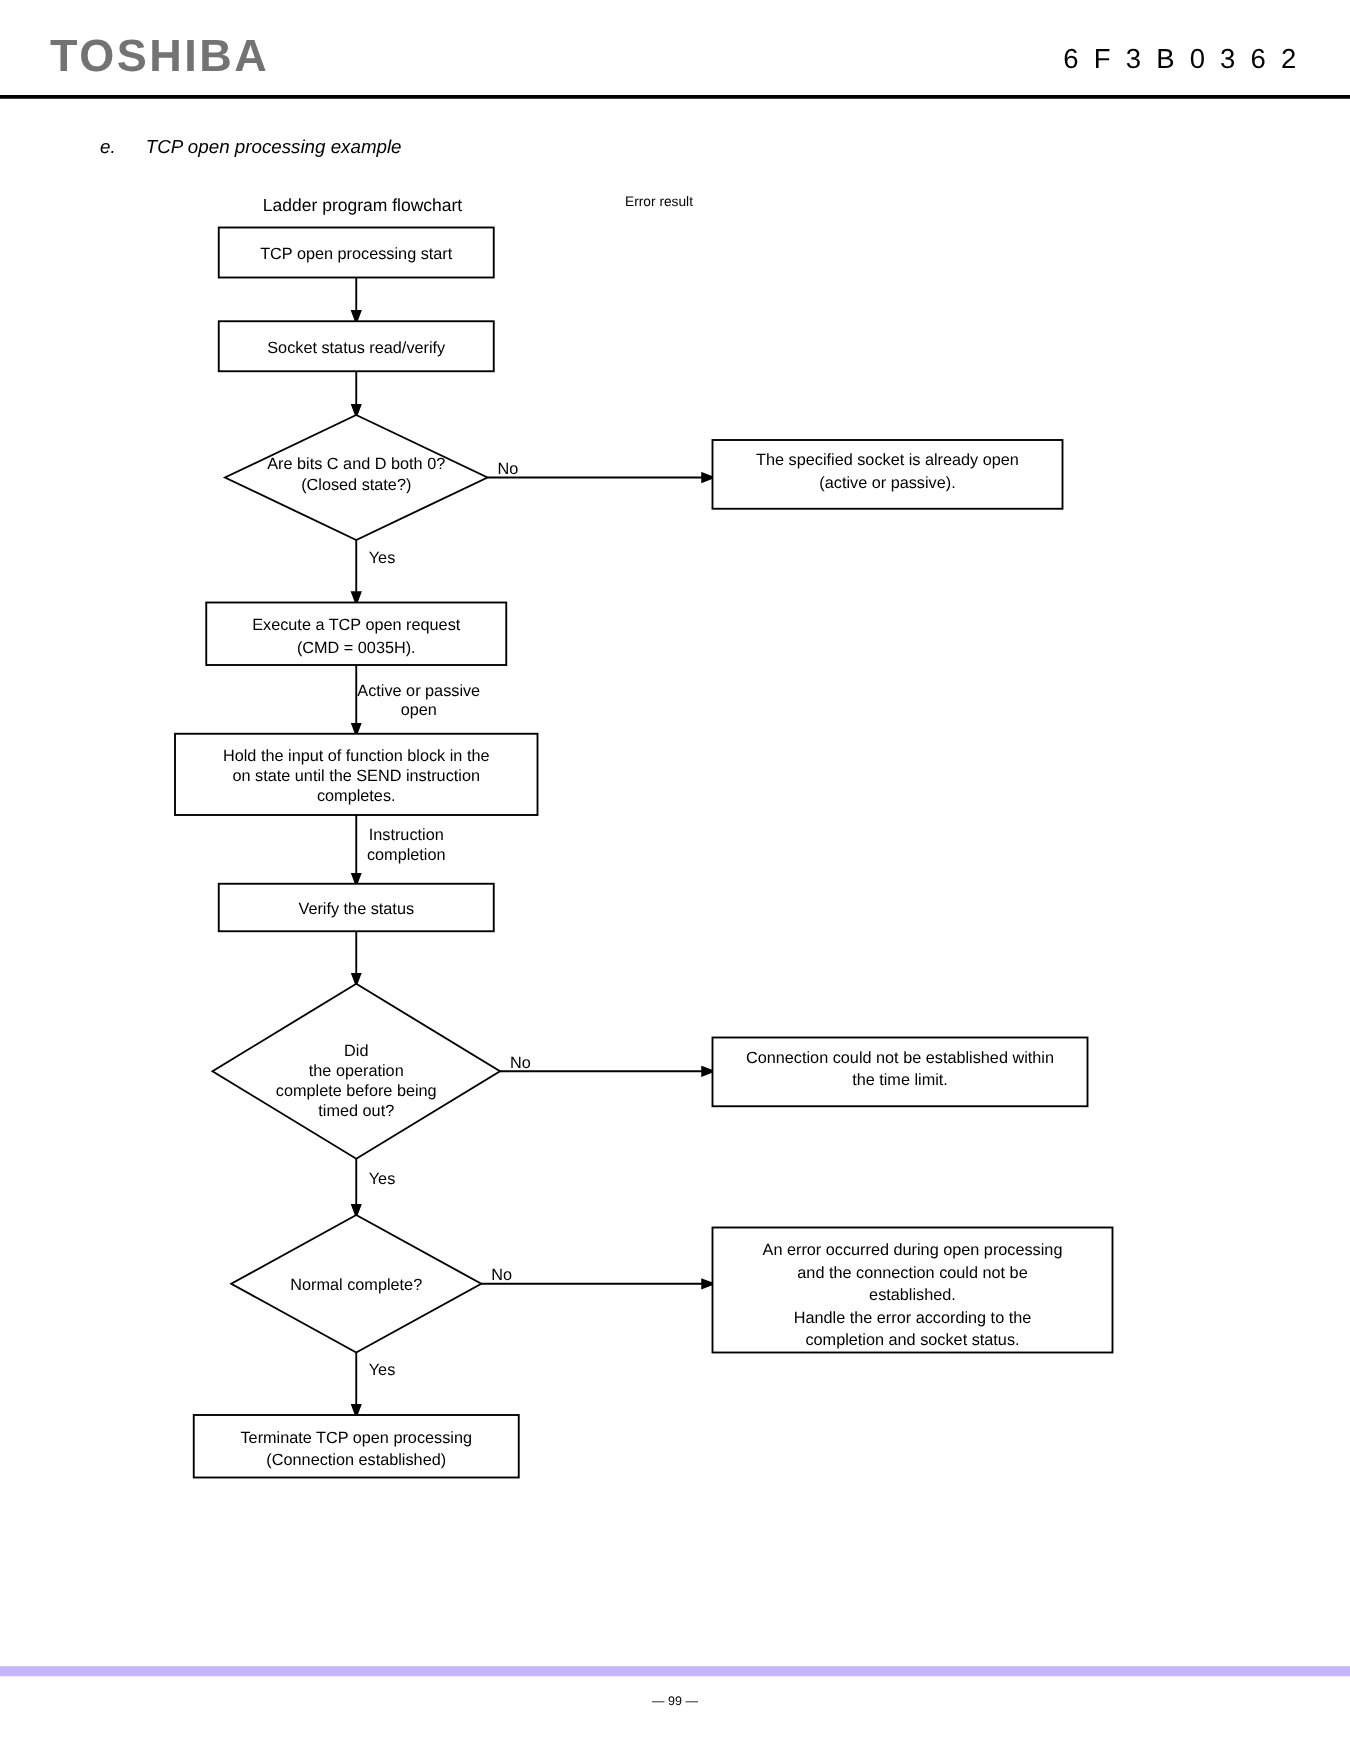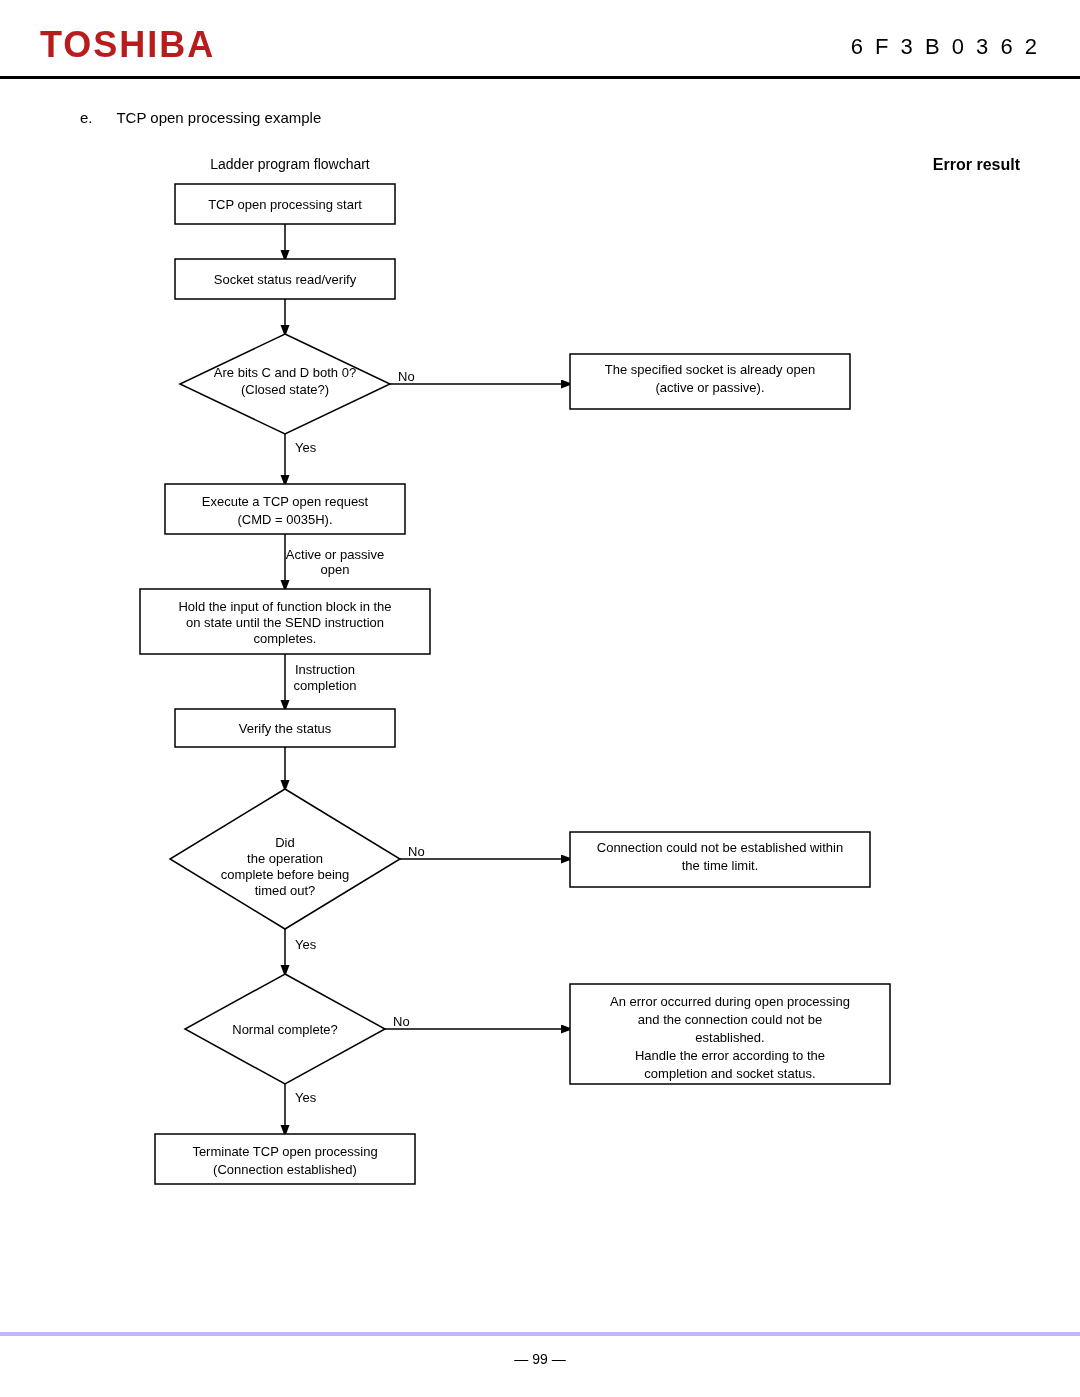--- a/index.html
+++ b/index.html
@@ -23,65 +23,66 @@
       align-items: flex-start;
       justify-content: space-between;
       padding: 24px 40px 0 40px;
       border-bottom: 3px solid #000;
       padding-bottom: 10px;
     }
     .logo {
       font-size: 36px;
       font-weight: 900;
       letter-spacing: 2px;
-      color: #b91c1c;
+      color: #737373;
       font-family: Arial Black, Arial, sans-serif;
     }
     .doc-number {
       font-size: 22px;
       font-weight: normal;
       letter-spacing: 3px;
       margin-top: 10px;
     }
     
     .content {
       padding: 30px 60px 40px 80px;
     }
     .section-title {
       font-size: 15px;
       margin-bottom: 30px;
+      font-style: italic;
     }
     .section-title span.letter {
       margin-right: 20px;
     }
     .column-headers {
       display: flex;
     }
     .col-header-left {
       width: 420px;
       text-align: center;
       font-size: 14px;
       font-weight: normal;
     }
     .col-header-right {
       flex: 1;
-      text-align: right;
-      font-size: 16px;
-      font-weight: bold;
+      text-align: left;
+      font-size: 11px;
+      font-weight: normal;
     }
     
     .footer {
       position: absolute;
       bottom: 30px;
       left: 0;
       right: 0;
-      border-top: 4px solid #c4b5fd;
+      border-top: 8px solid #c4b5fd;
       text-align: center;
       padding-top: 15px;
-      font-size: 14px;
+      font-size: 10px;
     }
   </style>
 </head>
 <body>
 
 <div class="page">
 
   <div class="header">
     <div class="logo">TOSHIBA</div>
     <div class="doc-number">6 F 3 B 0 3 6 2</div>

